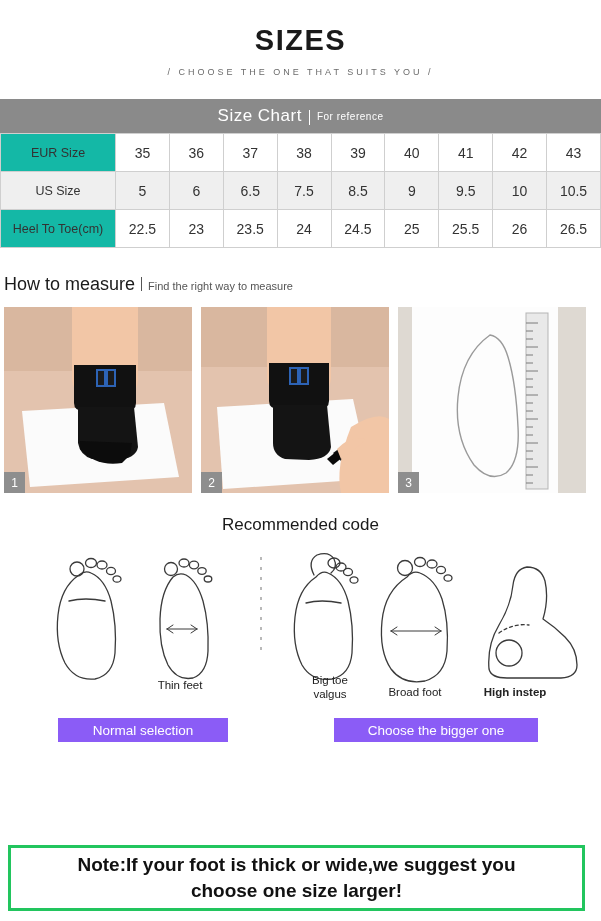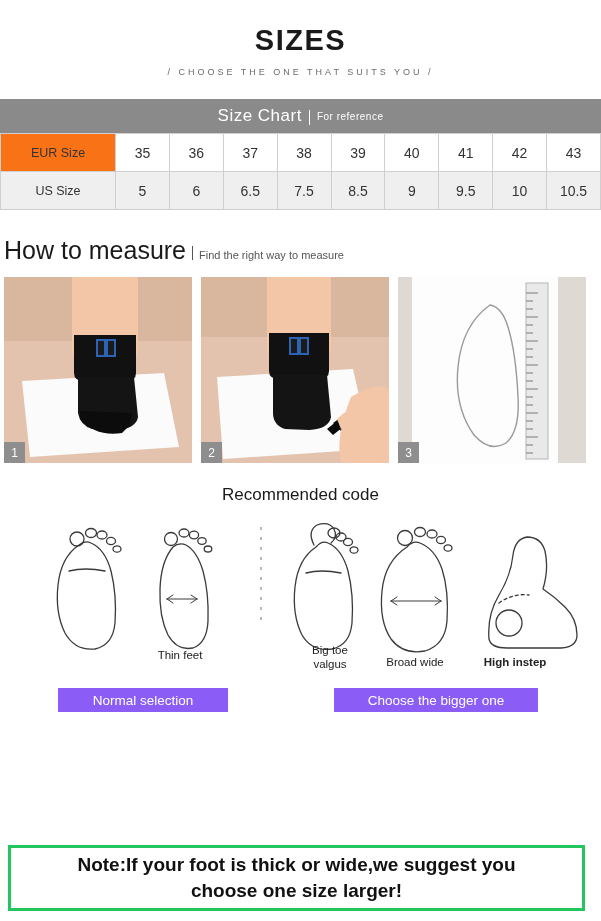--- a/index.html
+++ b/index.html
@@ -73,40 +73,40 @@
     border: 1px solid #cfcfcf;
     text-align: center;
     height: 35px;
     font-size: 13px;
     color: #333;
   }
   table.size-table td.rowhead {
     width: 112px;
     font-size: 12.5px;
     color: #333;
-    background: #f97316;
+    background: #14b8a6;
   }
   table.size-table tr:nth-child(even) td {
     background: #efefef;
   }
   table.size-table tr:nth-child(even) td.rowhead {
     background: #efefef;
   }
   table.size-table td.val {
     font-size: 14px;
   }
 
   
   .measure-head {
     margin: 26px 0 0 4px;
     display: flex;
     align-items: baseline;
   }
   .measure-head .mh-main {
-    font-size: 25px;
+    font-size: 18px;
     color: #1a1a1a;
   }
   .measure-head .mh-divider {
     display: inline-block;
     width: 1px;
     height: 14px;
     background: #555;
     margin: 0 6px;
     position: relative;
     top: 1px;
@@ -230,20 +230,32 @@
       <td class="val">5</td>
       <td class="val">6</td>
       <td class="val">6.5</td>
       <td class="val">7.5</td>
       <td class="val">8.5</td>
       <td class="val">9</td>
       <td class="val">9.5</td>
       <td class="val">10</td>
       <td class="val">10.5</td>
     </tr>
+    <tr>
+      <td class="rowhead">Heel To Toe(cm)</td>
+      <td class="val">22.5</td>
+      <td class="val">23</td>
+      <td class="val">23.5</td>
+      <td class="val">24</td>
+      <td class="val">24.5</td>
+      <td class="val">25</td>
+      <td class="val">25.5</td>
+      <td class="val">26</td>
+      <td class="val">26.5</td>
+    </tr>
   </tbody>
     </table>
 </div>
 
 <div class="measure-head">
   <span class="mh-main">How to measure</span>
   <span class="mh-divider"></span>
   <span class="mh-sub">Find the right way to measure</span>
 </div>
 
@@ -363,21 +375,21 @@
       <path d="M468 128 Q466 104 478 84 Q490 64 492 44 Q494 28 506 26 Q520 26 524 40 Q528 58 522 78 Q534 86 544 96 Q556 108 556 124 Q556 136 540 137 L486 137 Q470 137 468 128 Z"></path>
       <path d="M478 92 Q492 82 508 84" stroke-dasharray="3 3"></path>
       <circle cx="488" cy="112" r="13"></circle>
     </g>
 
     <line x1="240" y1="16" x2="240" y2="110" stroke="#b9b9b9" stroke-width="2" stroke-dasharray="3 7"></line>
   </svg>
 
   <div class="caption" style="left:140px; top:137px; width:80px;">Thin feet</div>
   <div class="caption" style="left:285px; top:132px; width:90px;"><span>Big toe</span><br><span>valgus</span></div>
-  <div class="caption" style="left:372px; top:144px; width:86px;">Broad wide</div>
+  <div class="caption" style="left:372px; top:144px; width:86px;">Broad foot</div>
   <div class="caption" style="left:465px; top:144px; width:100px;font-weight:bold;">High instep</div>
 
   <div class="pill" style="left:58px; top:177px; width:170px;">Normal selection</div>
   <div class="pill" style="left:334px; top:177px; width:204px;">Choose the bigger one</div>
 </div>
 
 <div class="note-box">
   <div class="nl">Note:If your foot is thick or wide,we suggest you</div>
   <div class="nl">choose one size larger!</div>
 </div>

